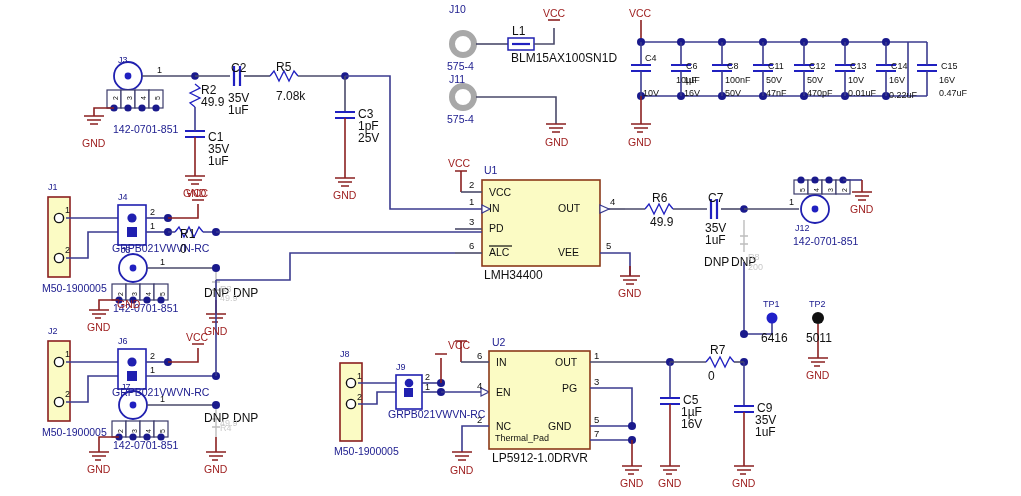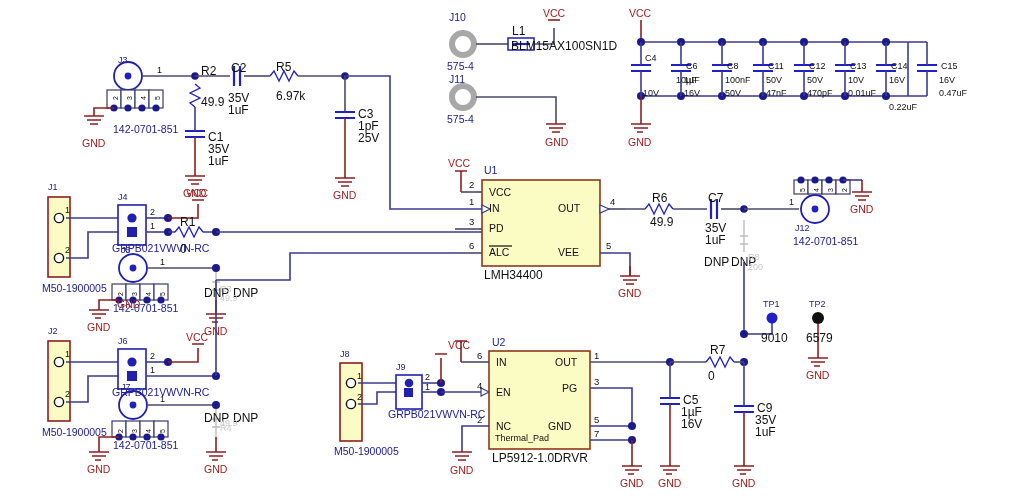--- a/index.html
+++ b/index.html
@@ -287,45 +287,45 @@
   <path class="gndw" d="M818 324 V358"></path>
   <path class="gndsym" d="M808 358 H828 M811 362 H825 M814 366 H820"></path>
 
 </svg>
 
 <div class="t lblblue9" style="left:118px;top:56px">J3</div>
 <div class="t lblblk9" style="left:157px;top:66px">1</div>
 <div class="t lblblue" style="left:113px;top:124px">142-0701-851</div>
 <div class="t lblred" style="left:82px;top:138px">GND</div>
 
-<div class="t lblblk" style="left:201px;top:65px">R2</div>
+<div class="t lblblk" style="left:201px;top:84px">R2</div>
 <div class="t lblblk" style="left:201px;top:96px">49.9</div>
 <div class="t lblblk" style="left:208px;top:131px">C1</div>
 <div class="t lblblk" style="left:208px;top:143px">35V</div>
 <div class="t lblblk" style="left:208px;top:155px">1uF</div>
 <div class="t lblred" style="left:183px;top:188px">GND</div>
 
 <div class="t lblblk" style="left:231px;top:62px">C2</div>
 <div class="t lblblk" style="left:228px;top:92px">35V</div>
 <div class="t lblblk" style="left:228px;top:104px">1uF</div>
 
 <div class="t lblblk" style="left:276px;top:61px">R5</div>
-<div class="t lblblk" style="left:276px;top:90px">6.97k</div>
+<div class="t lblblk" style="left:276px;top:90px">7.08k</div>
 
 <div class="t lblblk" style="left:358px;top:108px">C3</div>
 <div class="t lblblk" style="left:358px;top:120px">1pF</div>
 <div class="t lblblk" style="left:358px;top:132px">25V</div>
 <div class="t lblred" style="left:333px;top:190px">GND</div>
 
-<div class="t lblblue" style="left:449px;top:12px">J10</div>
+<div class="t lblblue" style="left:449px;top:4px">J10</div>
 <div class="t lblblue" style="left:447px;top:61px">575-4</div>
 <div class="t lblblue" style="left:449px;top:74px">J11</div>
 <div class="t lblblue" style="left:447px;top:114px">575-4</div>
 <div class="t lblblk" style="left:512px;top:25px">L1</div>
-<div class="t lblblk" style="left:511px;top:40px">BLM15AX100SN1D</div>
+<div class="t lblblk" style="left:511px;top:52px">BLM15AX100SN1D</div>
 <div class="t lblred" style="left:543px;top:8px">VCC</div>
 <div class="t lblred" style="left:545px;top:137px">GND</div>
 
 <div class="t lblred" style="left:629px;top:8px">VCC</div>
 <div class="t lblred" style="left:628px;top:137px">GND</div>
 
 <div class="t lblblk9" style="left:645px;top:54px">C4</div>
 <div class="t lblblk9" style="left:676px;top:76px">10µF</div>
 <div class="t lblblk9" style="left:643px;top:89px">10V</div>
 
@@ -344,21 +344,21 @@
 <div class="t lblblk9" style="left:809px;top:62px">C12</div>
 <div class="t lblblk9" style="left:807px;top:76px">50V</div>
 <div class="t lblblk9" style="left:807px;top:89px">470pF</div>
 
 <div class="t lblblk9" style="left:850px;top:62px">C13</div>
 <div class="t lblblk9" style="left:848px;top:76px">10V</div>
 <div class="t lblblk9" style="left:848px;top:89px">0.01uF</div>
 
 <div class="t lblblk9" style="left:891px;top:62px">C14</div>
 <div class="t lblblk9" style="left:889px;top:76px">16V</div>
-<div class="t lblblk9" style="left:889px;top:103px">0.22uF</div>
+<div class="t lblblk9" style="left:889px;top:91px">0.22uF</div>
 
 <div class="t lblblk9" style="left:941px;top:62px">C15</div>
 <div class="t lblblk9" style="left:939px;top:76px">16V</div>
 <div class="t lblblk9" style="left:939px;top:89px">0.47uF</div>
 
 <div class="t lblblue" style="left:484px;top:165px">U1</div>
 <div class="t lblblk" style="left:484px;top:269px">LMH34400</div>
 <div class="t lblred" style="left:448px;top:158px">VCC</div>
 <div class="t icpin" style="left:489px;top:187px">VCC</div>
 <div class="t icpin" style="left:489px;top:203px">IN</div>
@@ -390,21 +390,21 @@
 
 <div class="t lblblue9" style="left:48px;top:183px">J1</div>
 <div class="t lblblue" style="left:42px;top:283px">M50-1900005</div>
 <div class="t lblblk9" style="left:65px;top:206px">1</div>
 <div class="t lblblk9" style="left:65px;top:246px">2</div>
 <div class="t lblblue9" style="left:118px;top:193px">J4</div>
 <div class="t lblblue" style="left:112px;top:243px">GRPB021VWVN-RC</div>
 <div class="t lblblk9" style="left:150px;top:208px">2</div>
 <div class="t lblblk9" style="left:150px;top:222px">1</div>
 <div class="t lblred" style="left:186px;top:188px">VCC</div>
-<div class="t lblblk" style="left:180px;top:216px">R1</div>
+<div class="t lblblk" style="left:180px;top:228px">R1</div>
 <div class="t lblblk" style="left:180px;top:243px">0</div>
 
 <div class="t lblblue9" style="left:121px;top:246px">J5</div>
 <div class="t lblblue" style="left:113px;top:303px">142-0701-851</div>
 <div class="t lblblk9" style="left:160px;top:258px">1</div>
 <div class="t lblred" style="left:87px;top:322px">GND</div>
 <div class="t lblblk" style="left:204px;top:287px">DNP</div>
 <div class="t lblblk" style="left:233px;top:287px">DNP</div>
 <div class="t lblgray" style="left:220px;top:285px">R3</div>
 <div class="t lblgray" style="left:220px;top:294px">49.9</div>
@@ -465,23 +465,23 @@
 <div class="t lblblk" style="left:683px;top:394px">C5</div>
 <div class="t lblblk" style="left:681px;top:406px">1µF</div>
 <div class="t lblblk" style="left:681px;top:418px">16V</div>
 <div class="t lblred" style="left:658px;top:478px">GND</div>
 <div class="t lblblk" style="left:757px;top:402px">C9</div>
 <div class="t lblblk" style="left:755px;top:414px">35V</div>
 <div class="t lblblk" style="left:755px;top:426px">1uF</div>
 <div class="t lblred" style="left:732px;top:478px">GND</div>
 
 <div class="t lblblue9" style="left:763px;top:300px">TP1</div>
-<div class="t lblblk" style="left:761px;top:332px">9010</div>
+<div class="t lblblk" style="left:761px;top:332px">6416</div>
 <div class="t lblblue9" style="left:809px;top:300px">TP2</div>
-<div class="t lblblk" style="left:806px;top:332px">6579</div>
+<div class="t lblblk" style="left:806px;top:332px">5011</div>
 <div class="t lblred" style="left:806px;top:370px">GND</div>
 
 <div class="t lblblk9" style="left:112px;top:100px;transform:rotate(-90deg);transform-origin:left top;font-size:7px">2</div>
 <div class="t lblblk9" style="left:126px;top:100px;transform:rotate(-90deg);transform-origin:left top;font-size:7px">3</div>
 <div class="t lblblk9" style="left:140px;top:100px;transform:rotate(-90deg);transform-origin:left top;font-size:7px">4</div>
 <div class="t lblblk9" style="left:154px;top:100px;transform:rotate(-90deg);transform-origin:left top;font-size:7px">5</div>
 
 <div class="t lblblk9" style="left:799px;top:192px;transform:rotate(-90deg);transform-origin:left top;font-size:7px">5</div>
 <div class="t lblblk9" style="left:813px;top:192px;transform:rotate(-90deg);transform-origin:left top;font-size:7px">4</div>
 <div class="t lblblk9" style="left:827px;top:192px;transform:rotate(-90deg);transform-origin:left top;font-size:7px">3</div>

